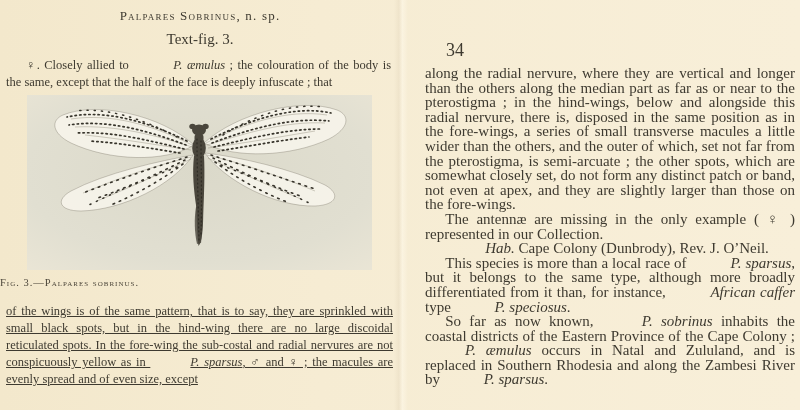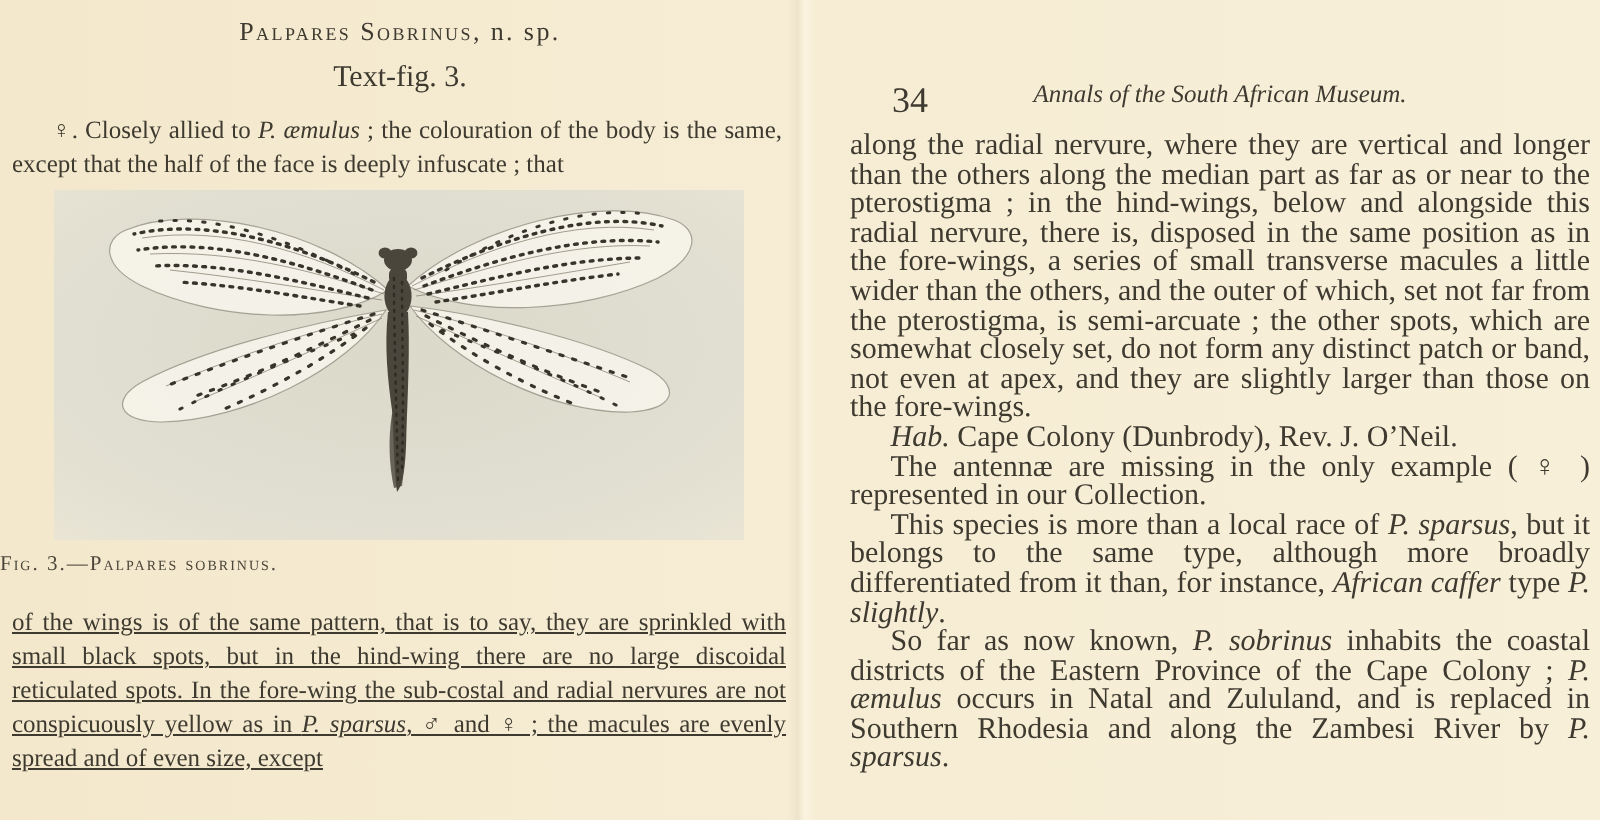--- a/index.html
+++ b/index.html
@@ -54,21 +54,21 @@
     position:absolute; left:21px; top:0; font-style:normal; font-size:18px;
   }
   .r-body {
     position:absolute; top:66px; left:25px; width:370px;
     font-size:15px; line-height:14.6px; text-align:justify;
   }
   .r-body p { margin:0; }
   .r-body p.indent { text-indent:1.35em; }
 
   
-  .i  { font-style:italic; }
+  .i  { font-style:italic;margin-left:40px; }
   .sc { font-variant:small-caps; }
 </style>
 </head>
 <body>
 
 <div class="sheet">
 
   <div class="page page-left">
     <h1 class="l-title"><span class="sc">Palpares Sobrinus</span><span>, n. sp.</span></h1>
     <div class="l-subtitle">Text-fig. 3.</div>
@@ -149,25 +149,24 @@
       </svg>
     </div>
 
     <div class="fig-caption">Fig. 3.—Palpares sobrinus.</div>
     <p class="l-para-bottom"><span>of the wings is of the same pattern, that is to say, they are sprinkled with small black spots, but in the hind-wing there are no large discoidal reticulated spots. In the fore-wing the sub-costal and radial nervures are not conspicuously yellow as in </span><span class="i">P. sparsus</span><span>, ♂ and ♀ ; the macules are evenly spread and of even size, except</span></p>
   </div>
 
   <div class="page page-right">
     <div class="r-header">
       <span class="r-pagenum">34</span>
-      <span>Annals of the South African Museum.</span>
     </div>
     <div class="r-body">
       <p><span>along the radial nervure, where they are vertical and longer than the others along the median part as far as or near to the pterostigma ; in the hind-wings, below and alongside this radial nervure, there is, disposed in the same position as in the fore-wings, a series of small transverse macules a little wider than the others, and the outer of which, set not far from the pterostigma, is semi-arcuate ; the other spots, which are somewhat closely set, do not form any distinct patch or band, not even at apex, and they are slightly larger than those on the fore-wings.</span></p>
+      <p class="indent"><span>The antennæ are missing in the only example ( ♀ ) represented in our Collection.</span></p>
       <p class="indent"><span class="i">Hab.</span><span>  Cape Colony (Dunbrody), Rev. J. O’Neil.</span></p>
-      <p class="indent"><span>The antennæ are missing in the only example ( ♀ ) represented in our Collection.</span></p>
-      <p class="indent"><span>This species is more than a local race of </span><span class="i">P. sparsus</span><span>, but it belongs to the same type, although more broadly differentiated from it than, for instance, </span><span class="i">African caffer</span><span> type </span><span class="i">P. slightly</span><span>.</span></p>
+      <p class="indent"><span>This species is more than a local race of </span><span class="i">P. sparsus</span><span>, but it belongs to the same type, although more broadly differentiated from it than, for instance, </span><span class="i">African caffer</span><span> type </span><span class="i">P. speciosus</span><span>.</span></p>
       <p class="indent"><span>So far as now known, </span><span class="i">P. sobrinus</span><span> inhabits the coastal districts of the Eastern Province of the Cape Colony ; </span><span class="i">P. æmulus</span><span> occurs in Natal and Zululand, and is replaced in Southern Rhodesia and along the Zambesi River by </span><span class="i">P. sparsus</span><span>.</span></p>
     </div>
   </div>
 
   <div class="gutter"></div>
 </div>
 
 </body></html>

